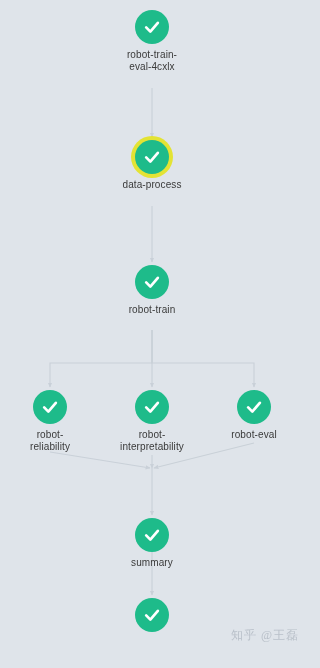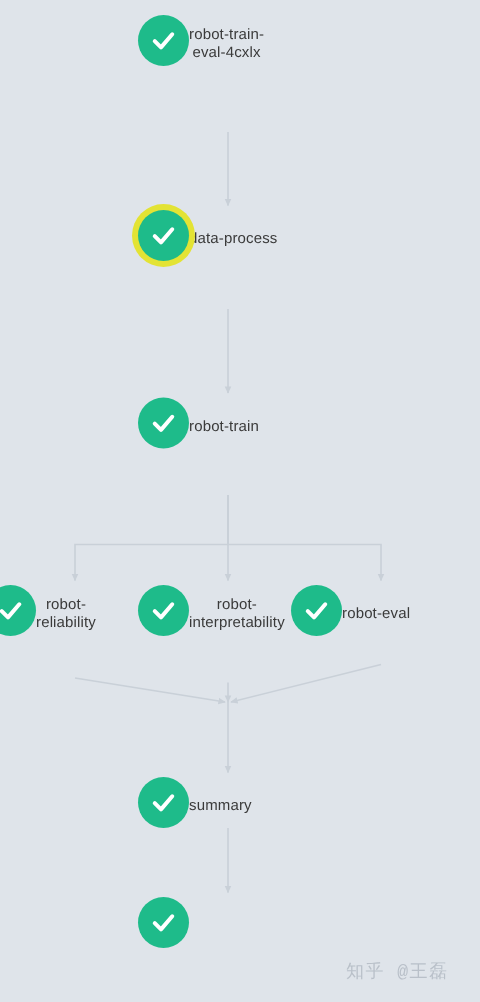--- a/index.html
+++ b/index.html
@@ -33,21 +33,21 @@
     z-index: 1;
   }
 
   
   .node {
     position: absolute;
     z-index: 2;
     width: 120px;
     margin-left: -60px;
     display: flex;
-    flex-direction: row;
+    flex-direction: column;
     align-items: center;
   }
 
   .node-circle {
     position: relative;
     width: 34px;
     height: 34px;
     border-radius: 50%;
     background: #1ebb8a;
     display: flex;
@@ -80,26 +80,26 @@
   #n-interp  { left: 152px; top: 390px; }
   #n-eval    { left: 254px; top: 390px; }
   #n-summary { left: 152px; top: 518px; }
   #n-exit    { left: 152px; top: 598px; }
 
   
   #watermark {
     position: absolute;
     z-index: 3;
     right: 6px;
-    bottom: 12px;
+    bottom: 24px;
     font-size: 12px;
     color: #b9c0c9;
     letter-spacing: 1px;
     user-select: none;
-    font-family: Liberation Mono, monospace;
+    font-family: Liberation Serif, serif;
   }
 </style>
 </head>
 <body>
 
 <div id="canvas">
 
   <svg id="edges" viewBox="0 0 305 668" xmlns="http://www.w3.org/2000/svg">
     <defs>
       <marker id="arrow" viewBox="0 0 10 10" refX="8" refY="5" markerWidth="5" markerHeight="5" orient="auto-start-reverse">

